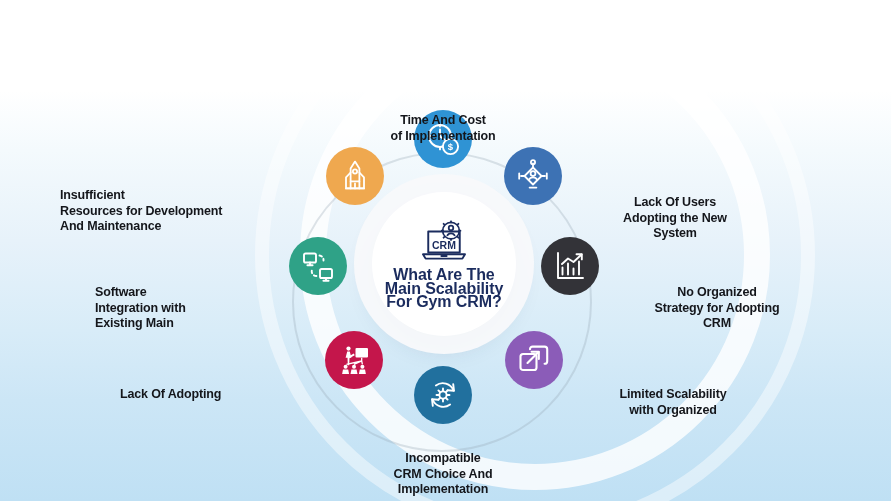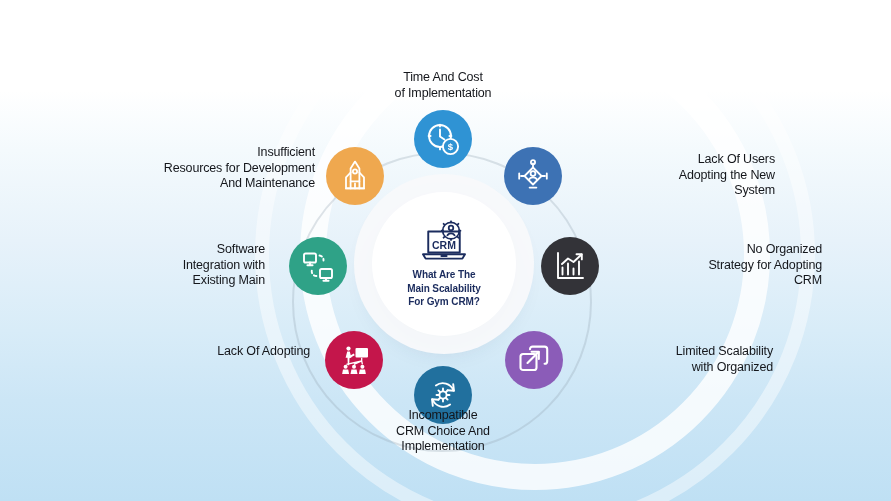--- a/index.html
+++ b/index.html
@@ -56,21 +56,21 @@
     display: flex;
     flex-direction: column;
     align-items: center;
     justify-content: center;
     z-index: 6;
   }
   #hub-icon { width: 56px; height: 46px; margin-bottom: 3px; }
   #hub-text {
     color: #1b2c5e;
     font-weight: bold;
-    font-size: 10px;
+    font-size: 16px;
     line-height: 13.5px;
     text-align: center;
     letter-spacing: -0.1px;
   }
 
   
   .node {
     position: absolute;
     width: 58px; height: 58px;
     border-radius: 50%;
@@ -78,29 +78,30 @@
     align-items: center;
     justify-content: center;
     z-index: 5;
   }
   .node svg { width: 34px; height: 34px; display: block; }
 
   
   .label {
     position: absolute;
     color: #14161b;
-    font-weight: normal;
+    font-weight: bold;
     font-size: 12.5px;
     line-height: 15.5px;
     letter-spacing: -0.15px;
     z-index: 7;
     white-space: pre-line;
-  }
-  .label.r { text-align: right; }
-  .label.l { text-align: right; }
+    margin-top: 43px;
+  }
+  .label.r { text-align: left; }
+  .label.l { text-align: center; }
   .label.c { text-align: center; }
 </style>
 </head>
 <body>
 
 <div id="stage">
 
   <div class="swoosh s1"></div>
   <div class="swoosh s2"></div>
 

